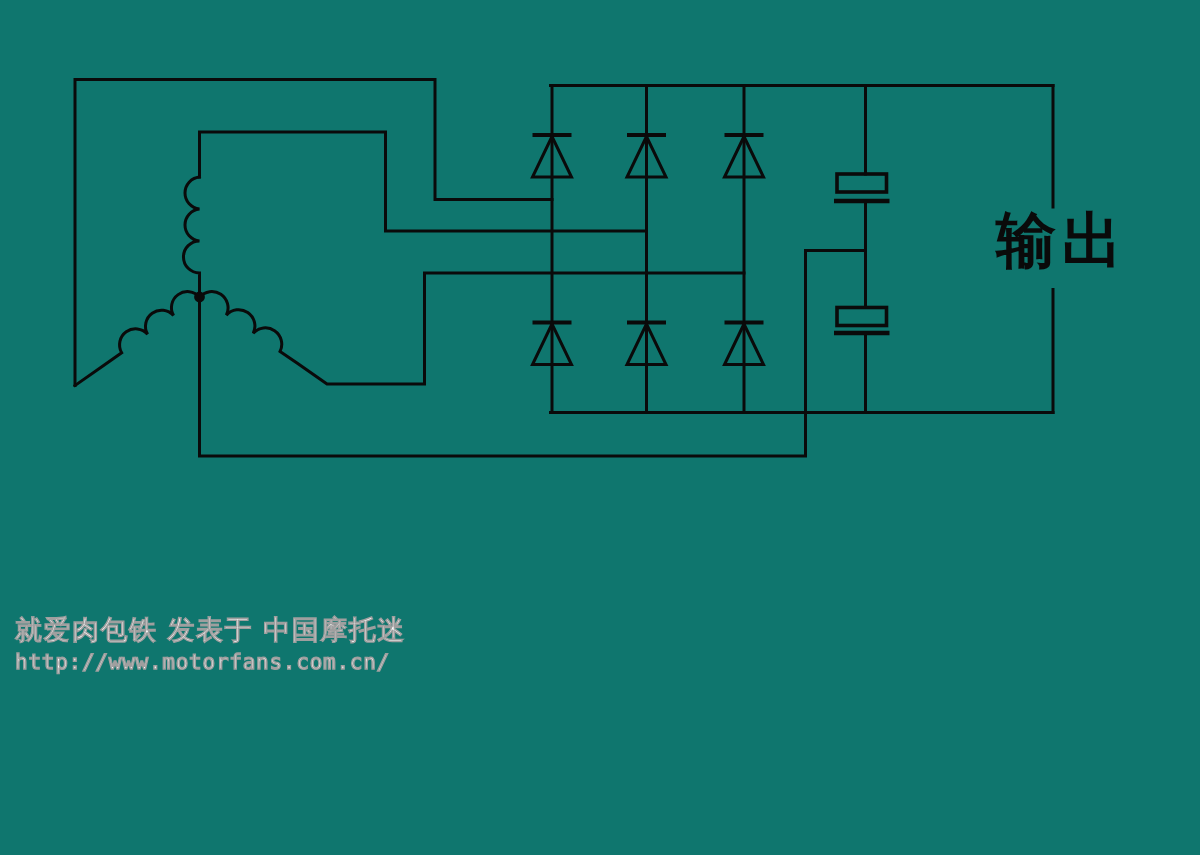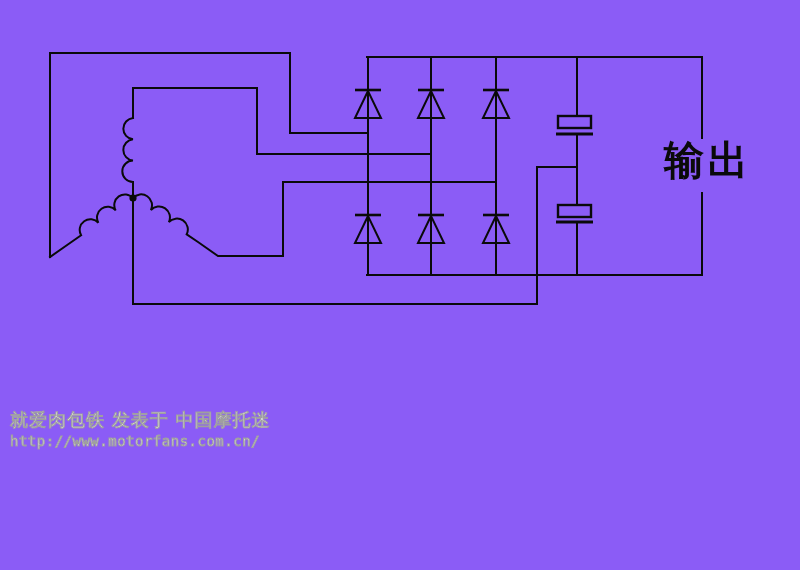--- a/index.html
+++ b/index.html
@@ -5,21 +5,21 @@
   html, body {
     margin: 0;
     padding: 0;
     background: #ffffff;
     font-family: "DejaVu Sans", "Liberation Sans", sans-serif;
   }
   .canvas {
     position: relative;
     width: 800px;
     height: 570px;
-    background: #8b5cf6;
+    background: #0f766e;
     overflow: hidden;
   }
   svg { display: block; }
   .wire {
     stroke: #0a0a0a;
     stroke-width: 2;
     fill: none;
     stroke-linecap: square;
     stroke-linejoin: miter;
   }

